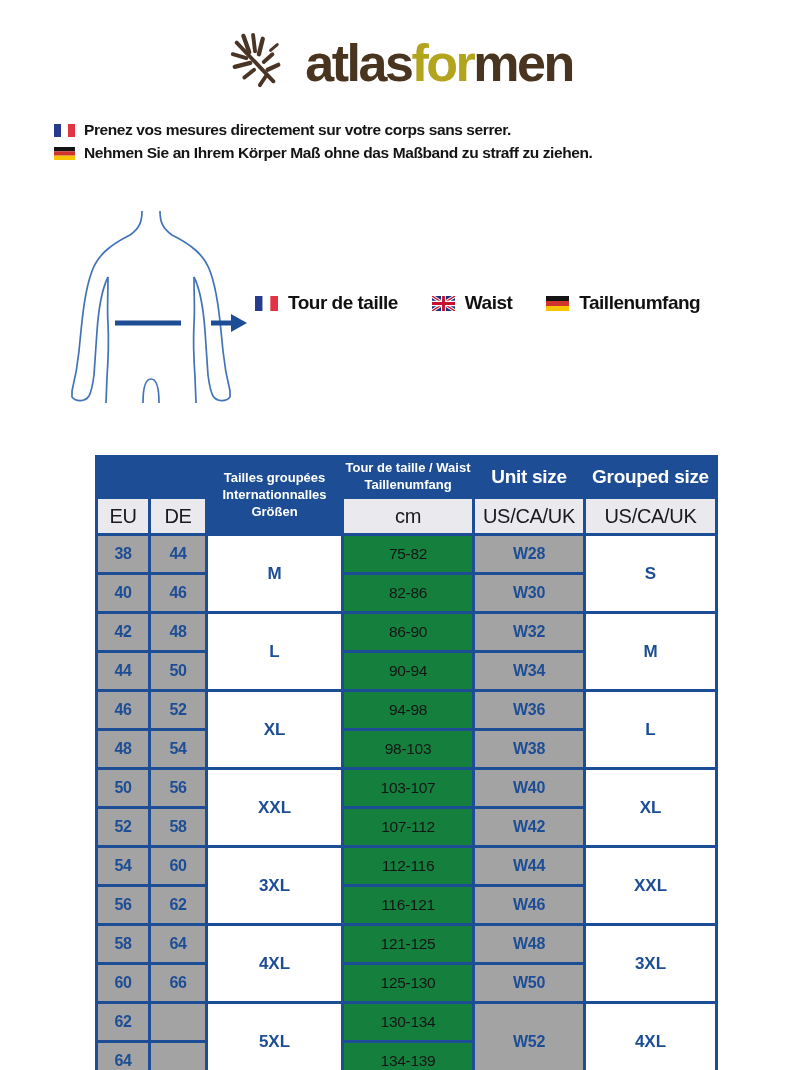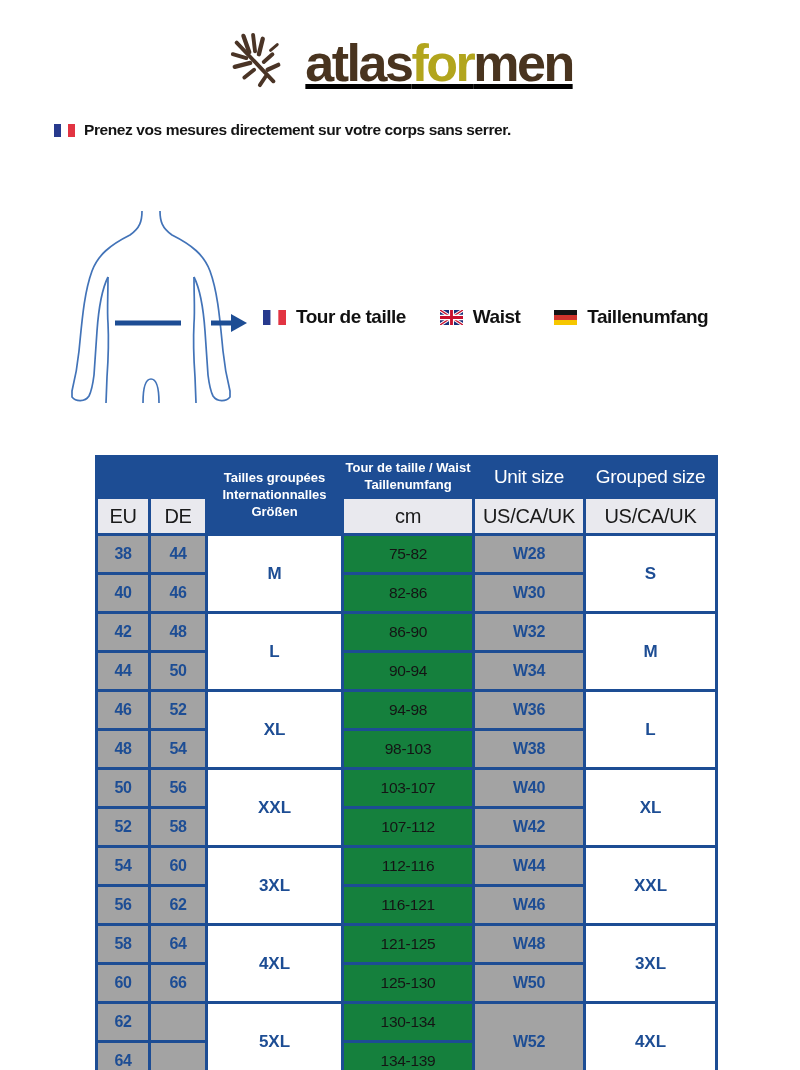--- a/index.html
+++ b/index.html
@@ -2,57 +2,57 @@
 <html style="--blue: #1d4d94; --brown: #49341f; --olive: #b2a51d; --subbg: #e9e9ee; --outline: #4273b8;"><head>
 <meta charset="utf-8">
 <style>
   * { margin:0; padding:0; box-sizing:border-box; }
   html,body { width:800px; height:1070px; background:#ffffff;
     font-family:"Liberation Sans", sans-serif; }
   body { position:relative; overflow:hidden; }
 
   
   .logo-row { position:absolute; top:34px; left:0; width:100%;
-    display:flex; justify-content:center; align-items:center; gap:20px;text-decoration:underline; }
+    display:flex; justify-content:center; align-items:center; gap:20px; }
   .logo-icon { width:58px; height:62px; margin-top:-4px; }
   .logo-text { font-size:52px; font-weight:700; letter-spacing:-2.5px;
     font-stretch:condensed; line-height:1; }
   .logo-text .brown { color:var(--brown); }
   .logo-text .olive { color:var(--olive); }
 
   
   .instructions { position:absolute; left:54px; top:121px;
     display:flex; flex-direction:column; gap:5px;justify-content:center; }
   .instr-line { display:flex; align-items:center; gap:9px; }
   .instr-line .txt { font-size:15.5px; font-weight:700; letter-spacing:-0.4px;
     font-stretch:condensed; color:#141414; white-space:nowrap; }
   .flag { width:21px; height:13px; flex:0 0 auto; display:block; }
 
   
   .figure { position:absolute; left:63px; top:211px; }
 
   
-  .legend { position:absolute; left:255px; top:306px;
-    display:flex; align-items:center; gap:34px;margin-left:8px; }
+  .legend { position:absolute; left:255px; top:292px;
+    display:flex; align-items:center; gap:34px; }
   .legend-item { display:flex; align-items:center; gap:10px; }
   .legend-item .lbl { font-size:19px; font-weight:700; letter-spacing:-0.5px;
     font-stretch:condensed; color:#111; white-space:nowrap; }
   .legend .flag { width:23px; height:15px; }
 
   
   .size-table { position:absolute; left:95px; top:412px; width:620px;
     border-collapse:collapse; table-layout:fixed;margin-top:43px; }
   .size-table th, .size-table td { border:3px solid var(--blue);
     text-align:center; vertical-align:middle; padding:0; }
   .size-table thead tr.h1 { height:41px; }
   .size-table thead tr.h2 { height:37px; }
   .size-table tbody tr { height:39px; }
   th.blue { background:var(--blue); color:#ffffff; font-stretch:condensed; }
   th.hd-small { font-size:13px; font-weight:700; line-height:1.3; white-space:pre-line; }
-  th.hd-big { font-size:19px; font-weight:400; letter-spacing:-0.3px; }
+  th.hd-big { font-size:19px; font-weight:700; letter-spacing:-0.3px; }
   th.sub { background:var(--subbg); color:#1a1a1a; font-weight:400;
     font-size:20px; font-stretch:condensed; letter-spacing:-0.3px; }
   td.num { color:var(--blue); font-weight:700; font-size:16px;
     font-stretch:condensed; letter-spacing:-0.3px; background:#a3a3a3; }
   td.size-label { color:var(--blue); font-weight:700; font-size:17px;
     font-stretch:condensed; background:#fff; }
   td.cm { color:#141414; font-weight:500; font-size:15.5px;
     font-stretch:condensed; letter-spacing:-0.3px; background:#15803d; }
 </style>
 </head>
@@ -76,20 +76,28 @@
 </div>
 
 <div class="instructions">
   <div class="instr-line">
     <svg class="flag" viewBox="0 0 3 2" preserveAspectRatio="none">
       <rect width="1" height="2" fill="#273a8d"></rect>
         <rect x="1" width="1" height="2" fill="#ffffff"></rect>
         <rect x="2" width="1" height="2" fill="#e23442"></rect>
     </svg>
     <span class="txt">Prenez vos mesures directement sur votre corps sans serrer.</span>
+  </div>
+  <div class="instr-line">
+    <svg class="flag" viewBox="0 0 3 2" preserveAspectRatio="none">
+      <rect width="3" height="0.667" fill="#141414"></rect>
+        <rect y="0.667" width="3" height="0.667" fill="#d0342c"></rect>
+        <rect y="1.334" width="3" height="0.666" fill="#f6c700"></rect>
+    </svg>
+    <span class="txt">Nehmen Sie an Ihrem Körper Maß ohne das Maßband zu straff zu ziehen.</span>
   </div>
 </div>
 
 <svg class="figure" width="190" height="194" viewBox="0 0 190 194" fill="none">
 
   <path d="M79,0 C79,10 77,17 67,24 C47,34 35,44 29,60 C21,82 19,110 16,140 C14,160 11,172 9,180 L9,186 C13,191 22,191 26,185 C29,179 30,172 31,164 L34,120 C36,92 40,76 45,66" stroke="var(--outline)" stroke-width="1.7" stroke-linejoin="round"></path>
 
   <path d="M97,0 C97,10 99,17 109,24 C129,34 141,44 147,60 C155,82 157,110 160,140 C162,160 165,172 167,180 L167,186 C163,191 154,191 150,185 C147,179 146,172 145,164 L142,120 C140,92 136,76 131,66" stroke="var(--outline)" stroke-width="1.7" stroke-linejoin="round"></path>
 
   <path d="M45,66 C45,86 44,100 45,112 C46,132 45,152 44,166 L43,192" stroke="var(--outline)" stroke-width="1.7"></path>

